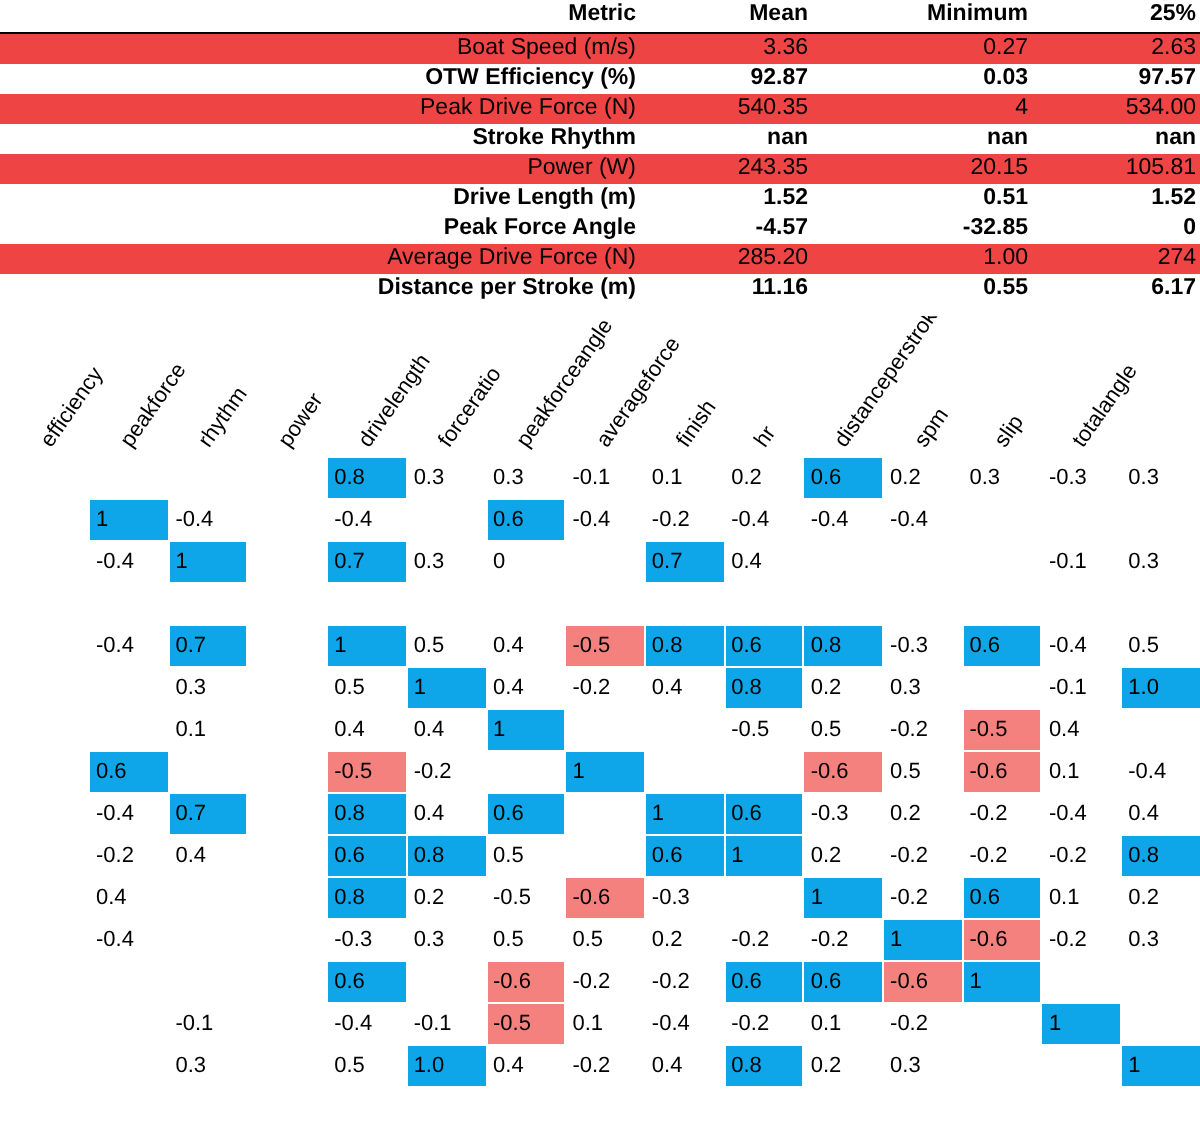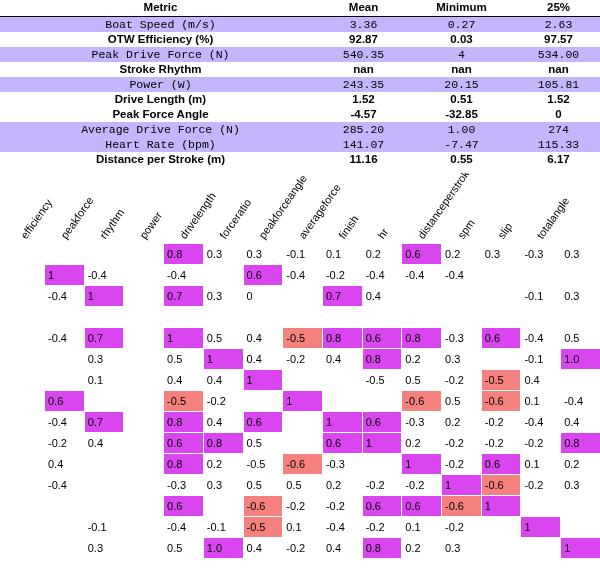--- a/index.html
+++ b/index.html
@@ -16,35 +16,34 @@
     color: #000000;
   }
 
   
   .metrics {
     width: 600px;
     border-collapse: collapse;
     table-layout: fixed;
   }
   .metrics th, .metrics td {
-    text-align: center;
+    text-align: right;
     padding: 1px 2px 1px 3px;
     font-size: 11.5px;
     line-height: 13px;
     white-space: nowrap;
     overflow: hidden;
   }
   .metrics th {
     font-weight: bold;
     border-bottom: 1px solid #000000;
     padding-bottom: 2px;
   }
   .metrics tr.odd td {
-    background: #c4b5fd;
-    font-family: Liberation Mono, monospace;
+    background: #ef4444;
   }
   .metrics tr.even td {
     background: #ffffff;
     font-weight: bold;
   }
   .col-metric { width: 320px; }
   .col-mean   { width: 86px; }
   .col-min    { width: 110px; }
   .col-p25    { width: 84px; }
 
@@ -81,21 +80,21 @@
     border: 1px solid #ffffff;
     overflow: hidden;
     white-space: nowrap;
   }
   td.rowlab {
     width: 44px;
     background: #ffffff;
     border: none;
   }
   .c-none { background: #ffffff; }
-  .c-pos  { background: #d946ef; }
+  .c-pos  { background: #0ea5e9; }
   .c-neg  { background: #f4817e; }
 </style>
 </head>
 <body>
 
 <table class="metrics">
   <colgroup>
     <col class="col-metric">
       <col class="col-mean">
       <col class="col-min">
@@ -151,26 +150,20 @@
         <td>-4.57</td>
         <td>-32.85</td>
         <td>0</td>
       </tr>
       <tr class="odd">
         <td>Average Drive Force (N)</td>
         <td>285.20</td>
         <td>1.00</td>
         <td>274</td>
       </tr>
-      <tr class="odd">
-        <td>Heart Rate (bpm)</td>
-        <td>141.07</td>
-        <td>-7.47</td>
-        <td>115.33</td>
-      </tr>
       <tr class="even">
         <td>Distance per Stroke (m)</td>
         <td>11.16</td>
         <td>0.55</td>
         <td>6.17</td>
       </tr>
     </tbody>
 </table>
 
 <div class="heat-wrap">

